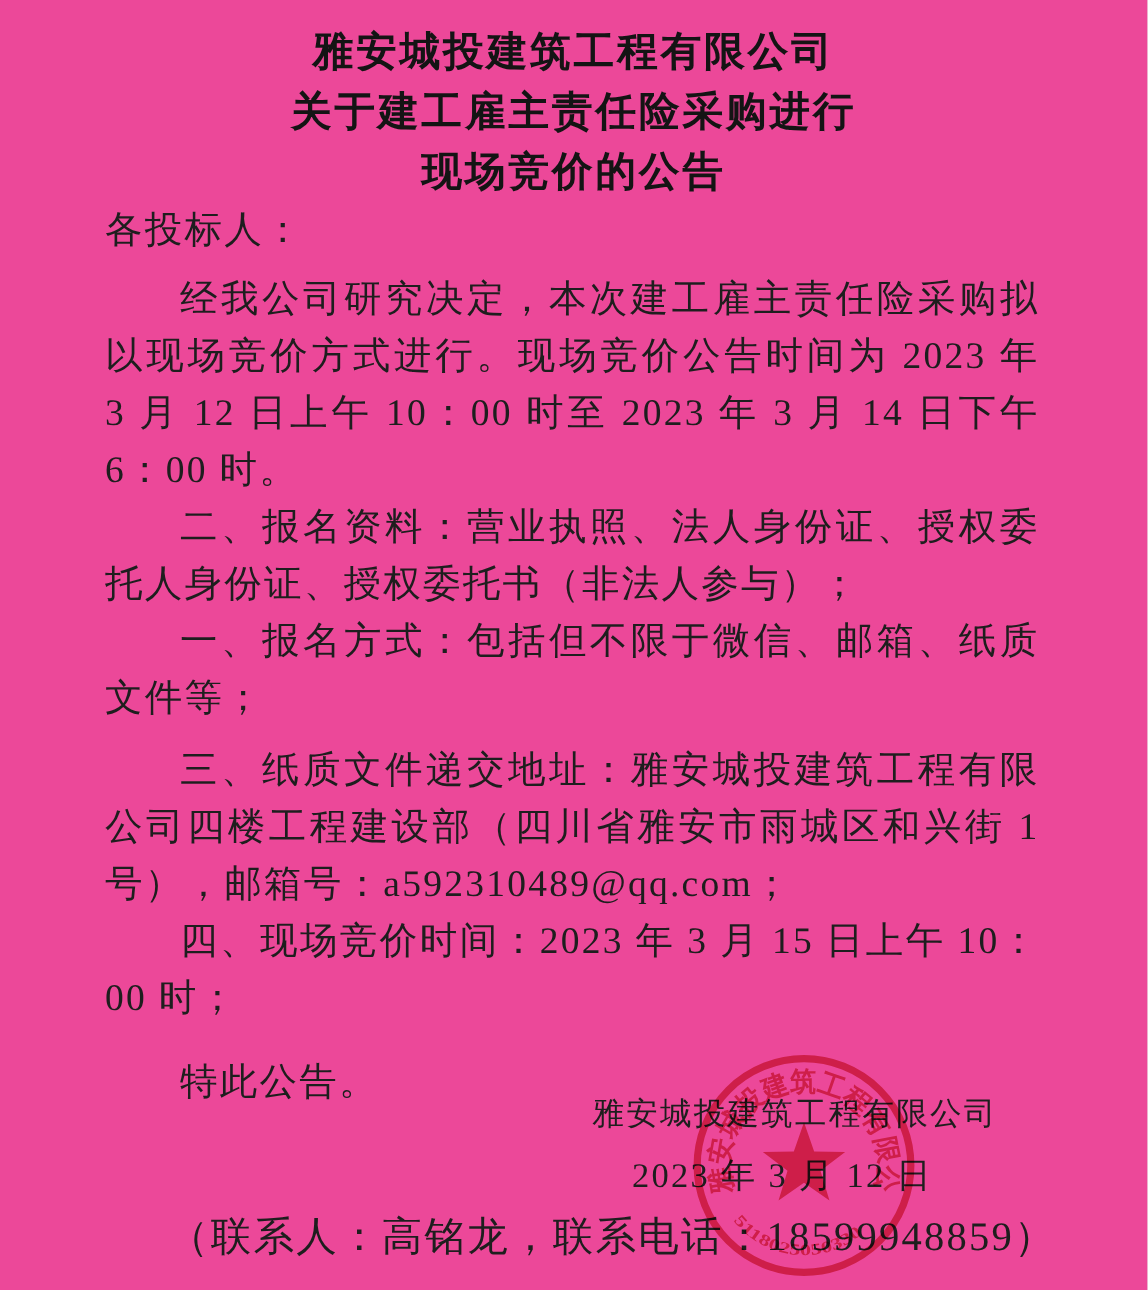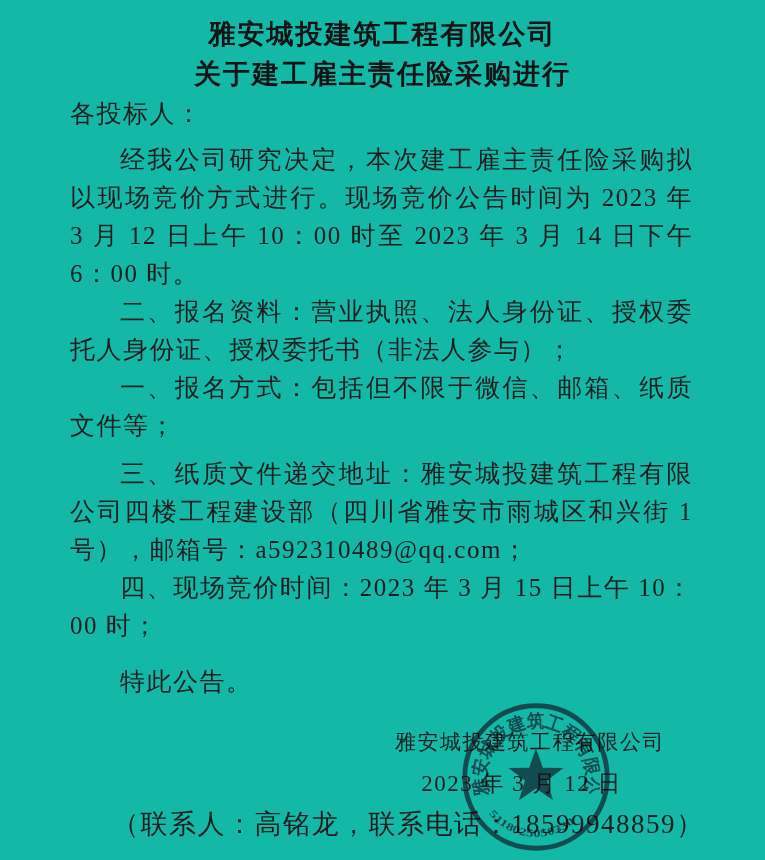--- a/index.html
+++ b/index.html
@@ -1,21 +1,21 @@
 <!DOCTYPE html>
 <html><head>
 <meta charset="utf-8">
 <style>
   * { margin: 0; padding: 0; box-sizing: border-box; }
   html, body { background: #e8e8e8; }
   .page {
     position: relative;
     width: 765px;
     height: 860px;
-    background: #14b8a6;
+    background: #ec4899;
     font-family: "Liberation Serif", "DejaVu Serif", serif;
     color: #1e1e1e;
     overflow: hidden;
   }
   .doc-title {
     padding-top: 14px;
     text-align: center;
     font-size: 27px;
     font-weight: 700;
     line-height: 40px;
@@ -71,20 +71,21 @@
   }
 </style>
 </head>
 <body>
 
 <div class="page">
 
   <div class="doc-title">
     <div>雅安城投建筑工程有限公司</div>
     <div>关于建工雇主责任险采购进行</div>
+    <div>现场竞价的公告</div>
   </div>
 
   <div class="content">
     <div class="salutation">各投标人：</div>
     <div class="para intro">经我公司研究决定，本次建工雇主责任险采购拟以现场竞价方式进行。现场竞价公告时间为 2023 年 3 月 12 日上午 10：00 时至 2023 年 3 月 14 日下午 6：00 时。</div>
     <div class="para">二、报名资料：营业执照、法人身份证、授权委托人身份证、授权委托书（非法人参与）；</div>
     <div class="para">一、报名方式：包括但不限于微信、邮箱、纸质文件等；</div>
     <div class="para item3">三、纸质文件递交地址：雅安城投建筑工程有限公司四楼工程建设部（四川省雅安市雨城区和兴街 1 号），邮箱号：a592310489@qq.com；</div>
     <div class="para">四、现场竞价时间：2023 年 3 月 15 日上午 10：00 时；</div>
     <div class="para closing">特此公告。</div>

